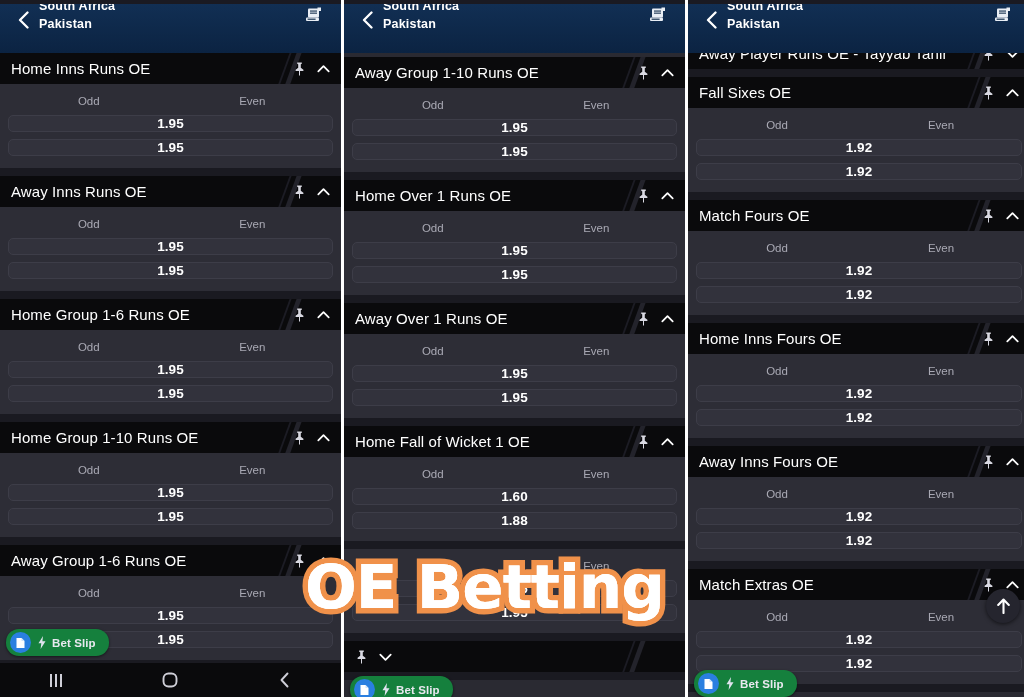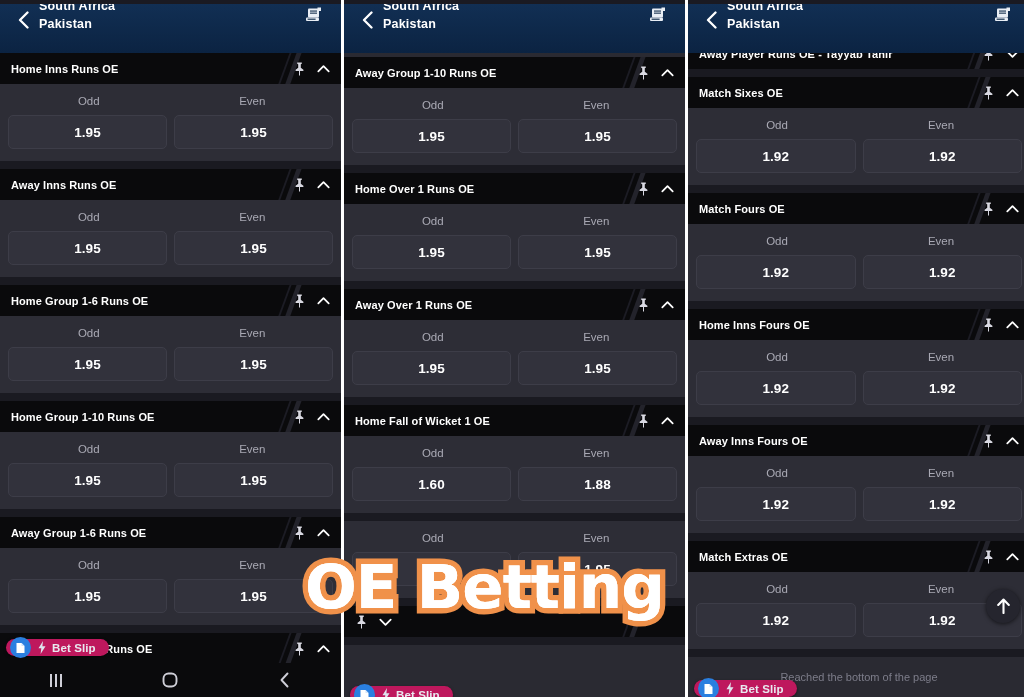--- a/index.html
+++ b/index.html
@@ -38,49 +38,49 @@
   .stack{ position:absolute; left:0; right:0; }
 
   
   .mkt{ position:relative; }
   .mkt-hd{ position:relative; height:31px; background:#0a0a0c; display:flex;
            align-items:center; padding:0 11px; overflow:hidden; cursor:pointer; }
   .mkt-hd::before{ content:""; position:absolute; top:-12px; right:46px; width:5px;
      height:60px; background:#23232b; transform:skewX(-20deg); }
   .mkt-hd::after{ content:""; position:absolute; top:-12px; right:56px; width:2px;
      height:60px; background:#1c1c24; transform:skewX(-20deg); }
-  .mkt-title{ position:relative; color:#ffffff; font-size:11px; font-weight:bold;
+  .mkt-title{ position:relative; color:#ffffff; font-size:15px; font-weight:normal;
               letter-spacing:.1px; white-space:nowrap; flex:1 1 auto; z-index:2; }
   .hd-icons{ position:relative; z-index:2; display:flex; align-items:center; gap:11px; }
   .pin-ic{ width:13px; height:14px; display:flex; align-items:center; justify-content:center;
            cursor:pointer; }
   .chev{ width:13px; height:13px; display:flex; align-items:center; justify-content:center;
          cursor:pointer; }
 
   .mkt-bd{ background:#2d2d36; padding:7px 8px 12px 8px; }
   .oe-labels{ display:flex; gap:6px; padding:0 2px 4px 2px; }
   .oe-labels > div{ flex:1 1 0; text-align:center; color:#a9a9b4; font-size:11.5px;
                     line-height:20px; }
-  .oe-row{ display:flex; gap:7px; }
+  .oe-row{ display:flex; gap:7px;flex-direction:column; }
   .oe-btn{ flex:1 1 0; height:34px; border:1px solid #3d3d48; border-radius:5px;
            background:#32323c; display:flex; align-items:center; justify-content:center;
            color:#ffffff; font-size:13.5px; font-weight:bold; cursor:pointer; }
 
   .mkt-gap{ height:8px; background:#1a1a21; }
 
   
   .bottom-note{ text-align:center; color:#7d7d8a; font-size:11px; padding:14px 0 10px 0; }
 
   
   .fab{ position:absolute; right:10px; width:34px; height:34px; border-radius:50%;
         background:#25252e; display:flex; align-items:center; justify-content:center;
         z-index:45; cursor:pointer; box-shadow:0 1px 4px rgba(0,0,0,.6); }
 
   
-  .betslip{ position:absolute; left:6px; height:17px; background:#be185d; border-radius:13px;
+  .betslip{ position:absolute; left:6px; height:27px; background:#15803d; border-radius:13px;
             display:flex; align-items:center; padding:0 13px 0 4px; gap:5px; z-index:50;
             cursor:pointer; box-shadow:0 1px 3px rgba(0,0,0,.5); }
   .bs-circle{ width:21px; height:21px; border-radius:50%; background:#2a7fe0;
               display:flex; align-items:center; justify-content:center; flex:0 0 21px; }
   .bs-bolt{ width:11px; display:flex; align-items:center; justify-content:center; }
   .bs-txt{ color:#e8e8ef; font-size:11.5px; font-weight:bold; letter-spacing:.1px; }
 
   
   .navbar{ position:absolute; left:0; right:0; bottom:0; height:34px; background:#0a0a0c;
            display:flex; align-items:center; justify-content:space-around; z-index:55; }
@@ -548,21 +548,21 @@
                   <svg width="14" height="12" viewBox="0 0 14 12">
                     <path d="M1.4 3.4 L7 9 L12.6 3.4" fill="none" stroke="#ffffff" stroke-width="1.9" stroke-linecap="round" stroke-linejoin="round"></path>
                   </svg>
                 </div>
               </div>
             </div>
           </div>
           <div class="mkt-gap"></div>
           <div class="mkt">
             <div class="mkt-hd">
-              <div class="mkt-title">Match Sixes OE</div>
+              <div class="mkt-title">Fall Sixes OE</div>
               <div class="hd-icons">
                 <div class="pin-ic">
                   <svg width="13" height="14" viewBox="0 0 13 14">
                     <path d="M4.2 0.6 h4.6 v1.2 l-1 0.5 v3.4 l2.6 2.1 v1.1 H2.6 V7.8 l2.6-2.1 V2.3 l-1-0.5 z" fill="#d9d9e2"></path>
                     <rect x="6" y="8.9" width="1" height="4.6" fill="#d9d9e2"></rect>
                   </svg>
                 </div>
                 <div class="chev">
                   <svg width="14" height="12" viewBox="0 0 14 12">
                     <path d="M1.4 8.6 L7 3 L12.6 8.6" fill="none" stroke="#ffffff" stroke-width="1.9" stroke-linecap="round" stroke-linejoin="round"></path>

